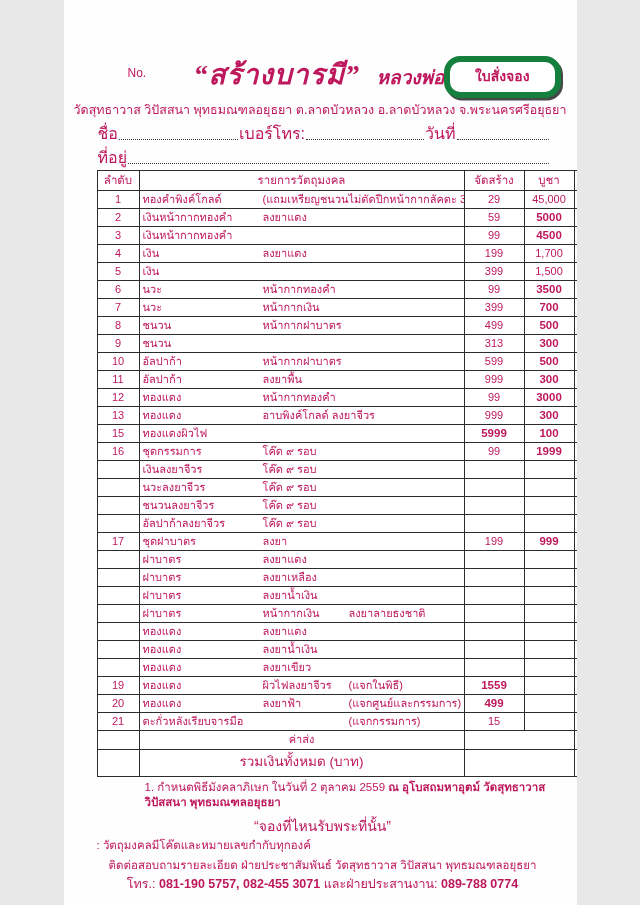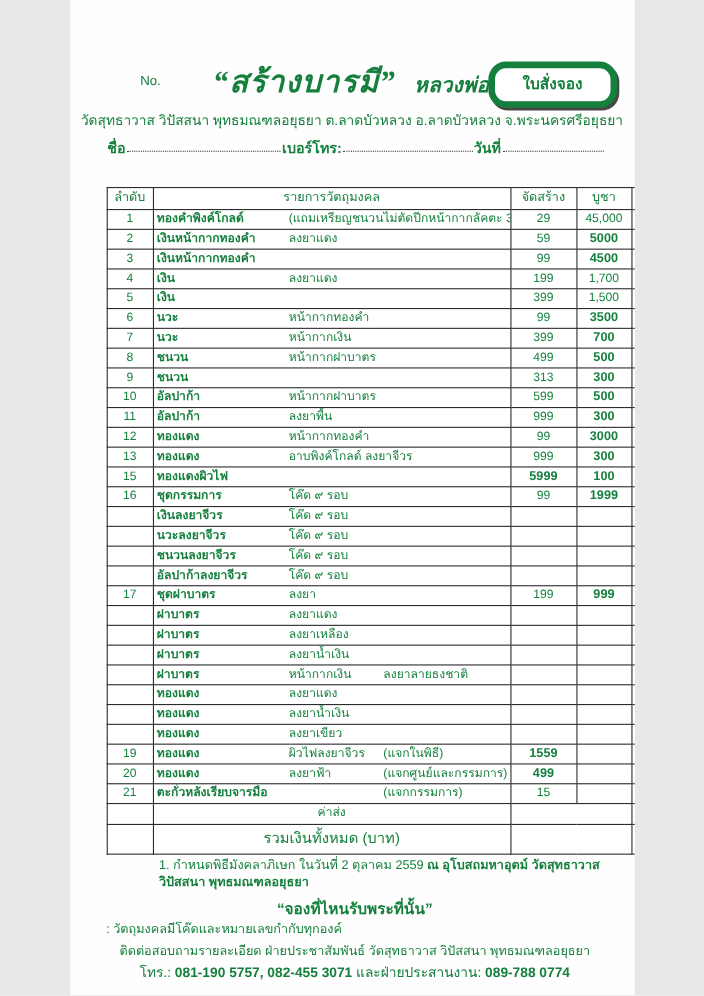--- a/index.html
+++ b/index.html
@@ -1,52 +1,52 @@
 <!DOCTYPE html>
 <html><head>
 <meta charset="utf-8">
 <style>
   html,body{margin:0;padding:0;background:#e8e8e8;}
   .page{position:relative;width:513px;height:905px;background:#fefefe;margin:0 auto;
-        font-family:"Liberation Sans",sans-serif;color:#15803d;overflow:hidden;}
+        font-family:"Liberation Sans",sans-serif;color:#be185d;overflow:hidden;}
   
   .no-label{position:absolute;left:64px;top:66px;font-size:12px;}
   .title-wrap{position:absolute;left:130px;top:52px;width:350px;text-align:center;white-space:nowrap;}
   .title-main{font-family:"Liberation Serif",serif;font-style:italic;font-weight:bold;font-size:28px;letter-spacing:1px;margin-top:45px;}
   .title-sub{font-family:"Liberation Serif",serif;font-style:italic;font-weight:bold;font-size:19px;margin-left:12px;}
   .badge{position:absolute;right:16px;top:56px;border:6px solid #15803d;border-radius:16px;
          padding:3px 25px 5px;font-size:14px;font-weight:bold;background:#fff;
          box-shadow:2px 2.5px 0 rgba(25,25,25,.8);}
   .subtitle{position:absolute;left:0;right:0;top:100px;text-align:center;font-size:12.5px;}
   
-  .fline{position:absolute;left:33px;right:28px;display:flex;align-items:flex-start;font-size:13px;font-weight:bold;}
+  .fline{position:absolute;left:33px;right:28px;display:flex;align-items:center;font-size:16px;}
   .fline.l1{top:124px;height:18px;}
   .fline.l2{top:148px;height:18px;}
   .dots{border-bottom:1.6px dotted #3c3c3c;height:13px;}
   .grow{flex:1;}
   .w118{width:118px;} .w92{width:92px;}
   .flabel{padding:0 1px;white-space:nowrap;}
   
   table{position:absolute;left:33px;top:170px;width:575px;border-collapse:collapse;table-layout:fixed;background:#fff;}
   th,td{border:1px solid #2c2c2c;font-size:11px;padding:0 3px;height:17px;line-height:1.05;
         overflow:hidden;white-space:nowrap;font-weight:normal;}
   th{height:19px;font-size:11.5px;text-align:center;}
   td.c-no,td.c-made,td.c-price{text-align:center;}
-  td .nm{display:inline-block;min-width:120px;font-weight:bold;}
+  td .nm{display:inline-block;min-width:120px;}
   td .dt{display:inline-block;min-width:86px;}
   .bold{font-weight:bold;font-size:11.5px;}
   tr.total-row td{height:25px;}
   td.center{text-align:center;}
   td.total-label{font-size:13.5px;}
   td.thick{border:2.5px solid #000;}
   
   .footer{position:absolute;left:33px;right:28px;top:780px;font-size:11.5px;line-height:15px;}
   .fnote{padding-left:48px;}
   .b{font-weight:bold;}
-  .slogan{text-align:center;font-weight:bold;font-size:14px;margin-top:7px;line-height:18px;}
+  .slogan{text-align:center;font-weight:normal;font-size:14px;margin-top:7px;line-height:18px;}
   .code-note{text-align:left;margin-top:3px;}
   .contact{text-align:center;margin-top:5px;}
   .tel{text-align:center;margin-top:4px;font-size:12.5px;}
 </style>
 </head>
 <body>
 
 <div class="page">
 
   <div class="no-label">No.</div>
@@ -62,20 +62,24 @@
 
   <div class="fline l1">
     <span class="flabel">ชื่อ</span>
     <span class="dots grow"></span>
     <span class="flabel">เบอร์โทร:</span>
     <span class="dots w118"></span>
     <span class="flabel">วันที่</span>
     <span class="dots w92"></span>
   </div>
 
+  <div class="fline l2">
+    <span class="flabel">ที่อยู่</span>
+    <span class="dots grow"></span>
+  </div>
 
   <table>
     <colgroup>
       <col style="width:42px">
         <col style="width:325px">
         <col style="width:60px">
       <col style="width:50px">
         <col style="width:47px">
         <col style="width:51px">
     </colgroup>

